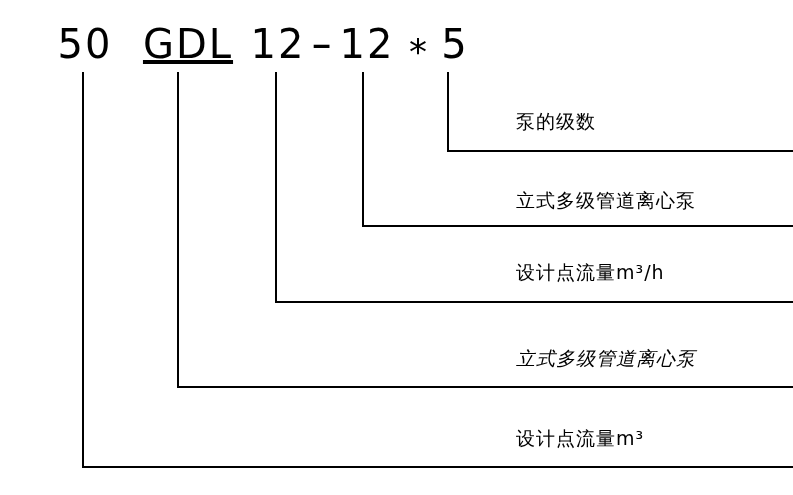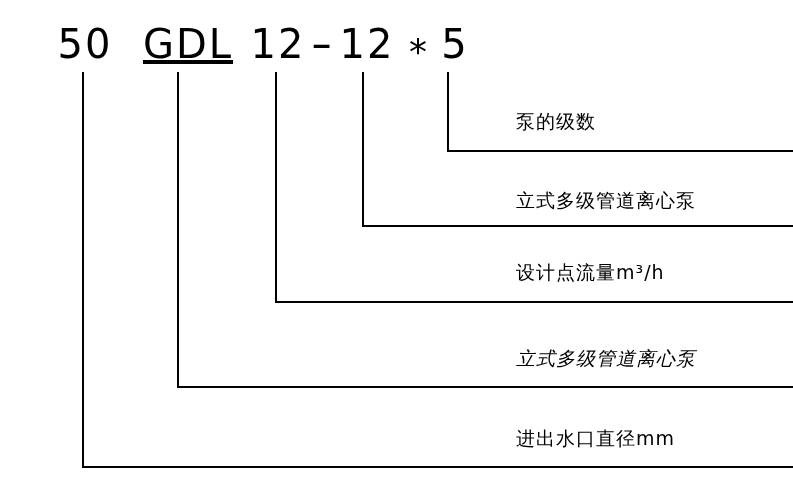--- a/index.html
+++ b/index.html
@@ -84,15 +84,15 @@
   <div class="leader l0"></div>
   <div class="leader l1"></div>
   <div class="leader l2"></div>
   <div class="leader l3"></div>
   <div class="leader l4"></div>
 
   <div class="lbl lb0">泵的级数</div>
   <div class="lbl lb1">立式多级管道离心泵</div>
   <div class="lbl lb2">设计点流量m³/h</div>
   <div class="lbl lb3">立式多级管道离心泵</div>
-  <div class="lbl lb4">进出水口直径mm</div>
+  <div class="lbl lb4">设计点流量m³</div>
 
 </div>
 
 </body></html>

